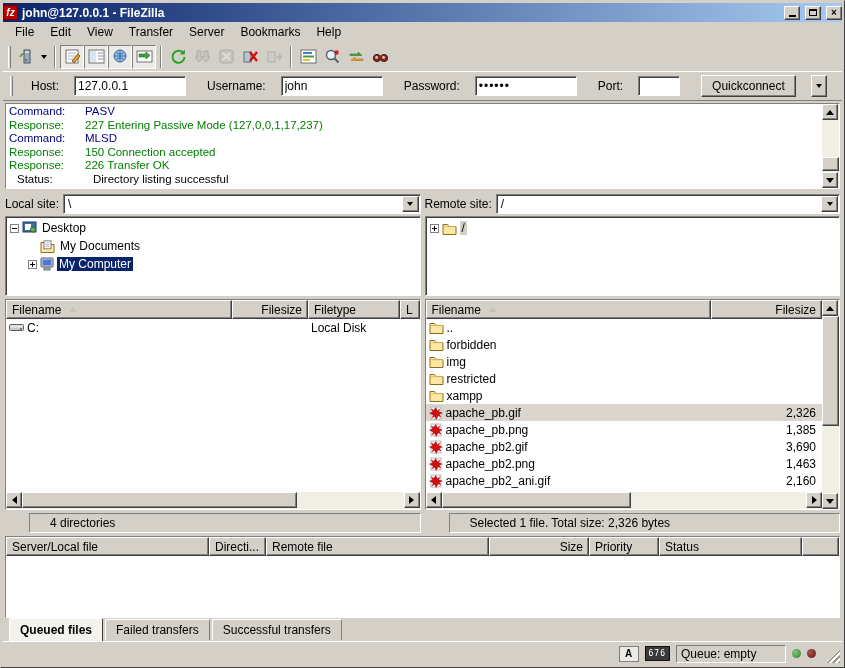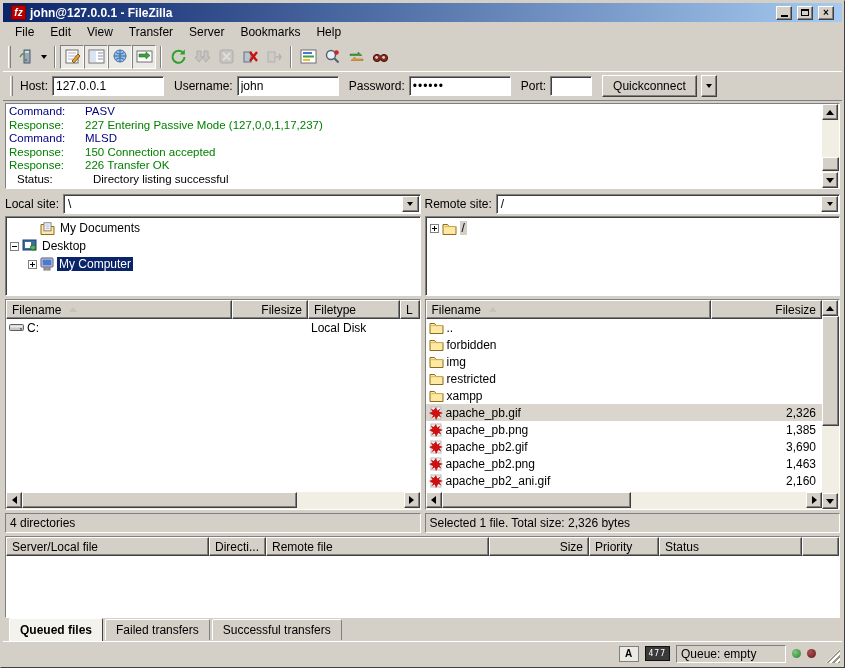--- a/index.html
+++ b/index.html
@@ -7,39 +7,39 @@
   *{box-sizing:border-box;}
   .win{width:845px;height:668px;display:flex;flex-direction:column;
     background:#D4D0C8;border:1px solid #404040;border-top-color:#D4D0C8;border-left-color:#D4D0C8;padding:2px;}
   
   .sunken{border-top:1px solid #808080;border-left:1px solid #808080;
     border-bottom:1px solid #fff;border-right:1px solid #fff;
     box-shadow:inset 1px 1px 0 #404040;background:#fff;}
   .raised{border-top:1px solid #fff;border-left:1px solid #fff;
     border-bottom:1px solid #404040;border-right:1px solid #404040;
     box-shadow:inset -1px -1px 0 #808080;background:#D4D0C8;}
-  .titlebar{height:19px;flex:0 0 19px;display:flex;align-items:center;gap:4px;padding:1px 8px;
+  .titlebar{height:19px;flex:0 0 19px;display:flex;align-items:center;gap:4px;padding:1px 0;
     background:linear-gradient(to right,#0A246A,#A6CAF0);color:#fff;}
   .fzlogo{width:15px;height:15px;background:#B80000;color:#fff;font-weight:bold;font-style:italic;
     font-size:10px;display:flex;align-items:center;justify-content:center;border:1px solid #7a0000;}
   .title-text{font-weight:bold;font-size:12px;flex:1;white-space:nowrap;}
   .winbtn{width:16px;height:14px;display:flex;align-items:center;justify-content:center;
     color:#000;font-size:10px;line-height:1;margin-left:1px;}
   .menubar{height:20px;flex:0 0 20px;display:flex;align-items:center;padding-left:4px;}
   .menu-item{padding:2px 8px;}
   .toolbar{height:30px;flex:0 0 30px;display:flex;align-items:center;padding:2px 2px;border-bottom:1px solid #fff;}
   .tgrip{width:3px;height:22px;border-left:1px solid #fff;border-right:1px solid #808080;margin:0 3px;}
   .tsep{width:2px;height:22px;border-left:1px solid #808080;border-right:1px solid #fff;margin:0 4px;}
   .tbtn{width:24px;height:24px;display:flex;align-items:center;justify-content:center;}
   .tbtn.toggled{border-top:1px solid #808080;border-left:1px solid #808080;
     border-bottom:1px solid #fff;border-right:1px solid #fff;background:#ECEAE4;}
   .tbtn.disabled svg{filter:grayscale(1) opacity(.45);}
   .tdrop{width:12px;height:24px;display:flex;align-items:center;justify-content:center;}
   .arr-down{width:0;height:0;border-left:3px solid transparent;border-right:3px solid transparent;border-top:4px solid #000;}
-  .qcbar{height:29px;flex:0 0 29px;display:flex;align-items:center;gap:4px;padding:2px 4px;border-bottom:1px solid #808080;}
+  .qcbar{height:29px;flex:0 0 29px;display:flex;align-items:center;gap:15px;padding:2px 4px;border-bottom:1px solid #808080;}
   .qc-label{margin-left:6px;}
   .qc-input{height:20px;padding:2px 3px;font-family:"Liberation Sans",sans-serif;font-size:12px;outline:none;}
   .btn{height:22px;padding:2px 10px;display:flex;align-items:center;font-size:12px;}
   .btn-drop{width:16px;height:22px;display:flex;align-items:center;justify-content:center;}
   .logwrap{height:86px;flex:0 0 86px;margin:2px;display:flex;}
   .loglines{flex:1;padding:1px 3px;overflow:hidden;font-size:11.5px;line-height:13.5px;background:#fff;}
   .logline{display:flex;white-space:nowrap;}
   .log-label{width:76px;flex:0 0 76px;}
   .t-command{color:#000080;}
   .t-response{color:#008000;}
@@ -74,23 +74,23 @@
   .colhdr{display:flex;align-items:center;padding:0 5px;font-size:12px;overflow:hidden;white-space:nowrap;}
   .colhdr.num{justify-content:flex-end;}
   .sort-tri{width:0;height:0;border-left:4px solid transparent;border-right:4px solid transparent;
     border-bottom:5px solid #C6C2B6;margin-left:8px;}
   .rows{flex:1;overflow:hidden;background:#fff;}
   .frow{height:17px;display:flex;align-items:center;white-space:nowrap;}
   .frow.sel{background:#DAD6CE;}
   .fcell{display:flex;align-items:center;gap:3px;padding:0 3px;overflow:hidden;}
   .fcell.num{justify-content:flex-end;padding-right:6px;}
   .icn{display:inline-flex;flex:0 0 auto;align-items:center;}
-  .pstatus{height:20px;flex:0 0 20px;display:flex;align-items:center;padding:1px 4px;
+  .pstatus{height:20px;flex:0 0 20px;display:flex;align-items:center;padding:1px 20px;
     border-top:1px solid #808080;border-left:1px solid #808080;border-bottom:1px solid #fff;border-right:1px solid #fff;
-    background:#D4D0C8;font-size:12px;white-space:nowrap;overflow:hidden;}
+    background:#D4D0C8;font-size:12px;white-space:nowrap;overflow:hidden;margin-left:24px;}
   .queuewrap{flex:0 0 82px;height:82px;display:flex;flex-direction:column;margin:1px 2px 0 2px;
     border-top:1px solid #808080;border-left:1px solid #808080;border-bottom:1px solid #fff;border-right:1px solid #fff;background:#fff;}
   .tabsbar{height:23px;flex:0 0 23px;display:flex;align-items:flex-start;padding:1px 4px 0 6px;gap:2px;}
   .tab{padding:3px 10px;font-size:12px;border-top:1px solid #fff;border-left:1px solid #fff;
     border-right:1px solid #808080;border-bottom:none;background:#D4D0C8;border-radius:2px 2px 0 0;}
   .tab.active{background:#F4F2EC;font-weight:bold;border-right:1px solid #404040;position:relative;top:-1px;padding:4px 10px;}
   .statusbar{height:24px;flex:0 0 24px;display:flex;align-items:center;justify-content:flex-end;gap:6px;
     border-top:1px solid #fff;padding:2px 2px 2px 6px;}
   .sb-iconbox{width:20px;height:16px;display:flex;align-items:center;justify-content:center;
     border:1px solid #808080;background:#ECEAE4;font-size:10px;font-weight:bold;}
@@ -325,41 +325,41 @@
       <div class="sitebar">
         <span>Local site:</span>
         <span class="combo sunken">
           <span class="combo-val">\</span>
           <span class="combo-btn raised">
               <span class="arr-down"></span>
             </span>
         </span>
       </div>
       <div class="treebox sunken" id="local-tree">
+          <div class="trow" style="padding-left: 2px;">
+            <span class="expander"></span>
+            <span class="icn">
+              <svg width="15" height="14" viewBox="0 0 15 14">
+                <rect x="1" y="1" width="13" height="10" fill="#3A6EA5" stroke="#1F3F6E"></rect>
+                <rect x="3" y="3" width="6" height="6" fill="#fff"></rect>
+                <circle cx="11" cy="8.5" r="2.6" fill="#58B058" stroke="#2E6E2E"></circle>
+              </svg>
+            </span>
+            <span class="tlabel">Desktop</span>
+          </div>
           <div class="trow" style="padding-left: 20px;">
             <span class="exp-spacer"></span>
             <span class="icn">
               <svg width="15" height="13" viewBox="0 0 15 13">
                 <path d="M1 2.5h4.5l1.5 2H14v8H1z" fill="#FFE9A2" stroke="#8A6D1C"></path>
                 <rect x="4" y="0.8" width="7" height="8" fill="#fff" stroke="#808080"></rect>
                 <path d="M5.5 3h4M5.5 4.8h4M5.5 6.6h4" stroke="#9AA4D0" stroke-width="0.8"></path>
               </svg>
             </span>
             <span class="tlabel">My Documents</span>
-          </div>
-          <div class="trow" style="padding-left: 2px;">
-            <span class="expander"></span>
-            <span class="icn">
-              <svg width="15" height="14" viewBox="0 0 15 14">
-                <rect x="1" y="1" width="13" height="10" fill="#3A6EA5" stroke="#1F3F6E"></rect>
-                <rect x="3" y="3" width="6" height="6" fill="#fff"></rect>
-                <circle cx="11" cy="8.5" r="2.6" fill="#58B058" stroke="#2E6E2E"></circle>
-              </svg>
-            </span>
-            <span class="tlabel">Desktop</span>
           </div>
           <div class="trow" style="padding-left: 20px;">
             <span class="expander plus"></span>
             <span class="icn">
               <svg width="14" height="14" viewBox="0 0 14 14">
                 <rect x="1" y="1" width="12" height="9" rx="1" fill="#D8D8E8" stroke="#505070"></rect>
                 <rect x="2.5" y="2.5" width="9" height="6" fill="#4A7ACF"></rect>
                 <rect x="4" y="11" width="6" height="2" fill="#C0C0C0" stroke="#707070"></rect>
               </svg>
             </span>
@@ -612,21 +612,21 @@
   </div>
 
   <div class="tabsbar" id="tabsbar">
       <span class="tab active">Queued files</span>
       <span class="tab">Failed transfers</span>
       <span class="tab">Successful transfers</span>
     </div>
 
   <div class="statusbar">
     <span class="sb-iconbox">A</span>
-    <span class="sb-badge">477</span>
+    <span class="sb-badge">676</span>
     <span class="sb-queue">
         <span>Queue: empty</span>
       </span>
     <span class="led green"></span>
     <span class="led red"></span>
     <span class="grip"></span>
   </div>
 
 </div>
 

